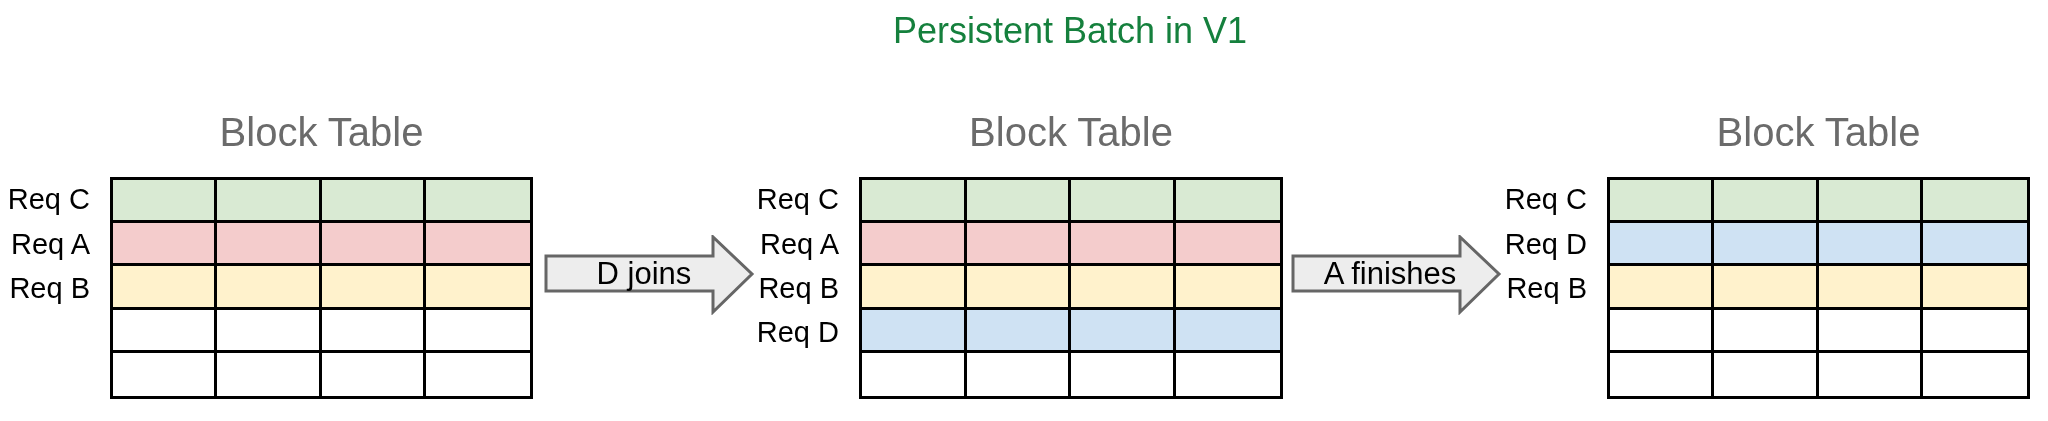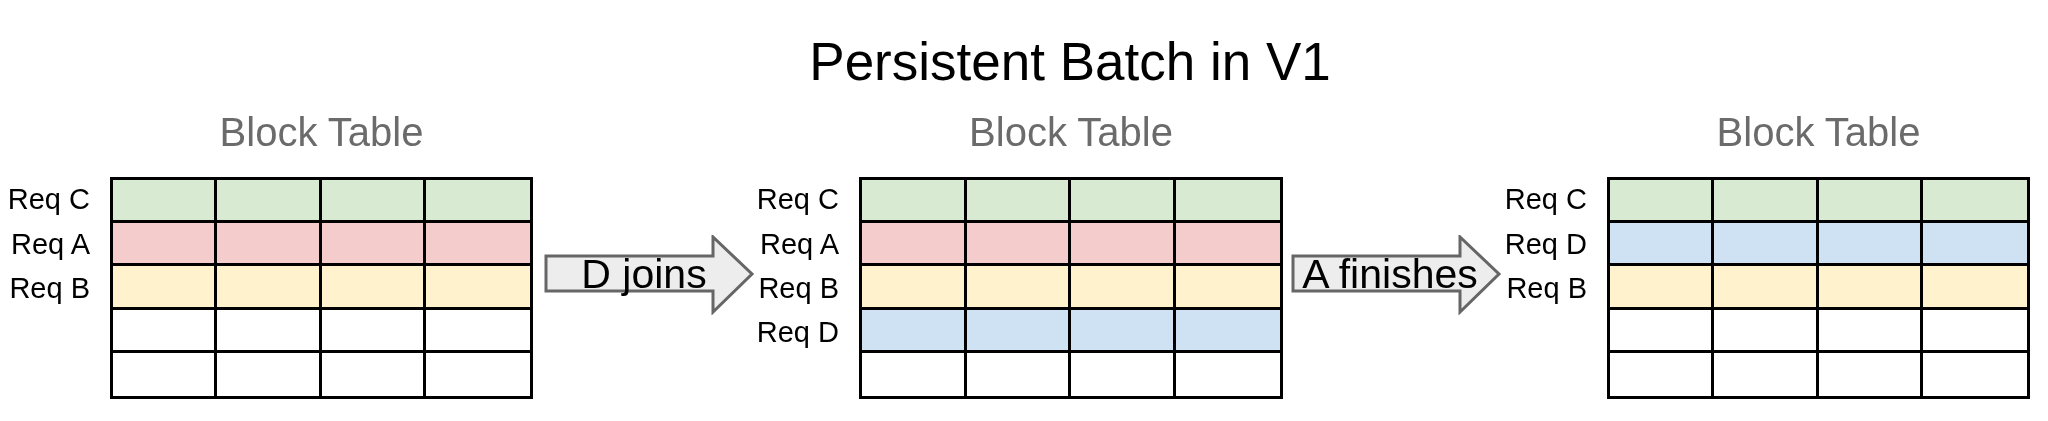--- a/index.html
+++ b/index.html
@@ -7,22 +7,22 @@
     position:relative;
     width:2048px;height:421px;
     background:#ffffff;
     font-family:"Liberation Sans", sans-serif;
     overflow:hidden;
   }
   .main-title{
     position:absolute;
     top:6px;left:1070px;
     transform:translateX(-50%);
-    font-size:53px;line-height:50px;
-    color:#000000;white-space:nowrap;margin-top:31px;
+    font-size:36px;line-height:50px;
+    color:#15803d;white-space:nowrap;
   }
   .table-heading{
     position:absolute;
     top:108px;height:48px;
     font-size:40px;line-height:48px;
     color:#6b6b6b;text-align:center;white-space:nowrap;
   }
   .block-table{
     position:absolute;
     top:177px;height:222px;
@@ -44,21 +44,21 @@
     width:150px;height:36px;
     font-size:29px;line-height:36px;
     text-align:right;color:#000000;white-space:nowrap;
   }
   .row-label.bold{font-weight:normal;}
   .arrow-svg{position:absolute;top:235px;width:212px;height:80px;}
   .arrow-label{
     position:absolute;
     top:254px;width:240px;height:40px;
     transform:translateX(-50%);
-    font-size:41px;line-height:40px;
+    font-size:31px;line-height:40px;
     text-align:center;color:#000000;white-space:nowrap;
   }
   
   .t0 .block-table{left:110px;width:423px;}
   .t0 .table-heading{left:110px;width:423px;}
   .t1 .block-table{left:859px;width:424px;}
   .t1 .table-heading{left:859px;width:424px;}
   .t2 .block-table{left:1607px;width:423px;}
   .t2 .table-heading{left:1607px;width:423px;}
 </style>

